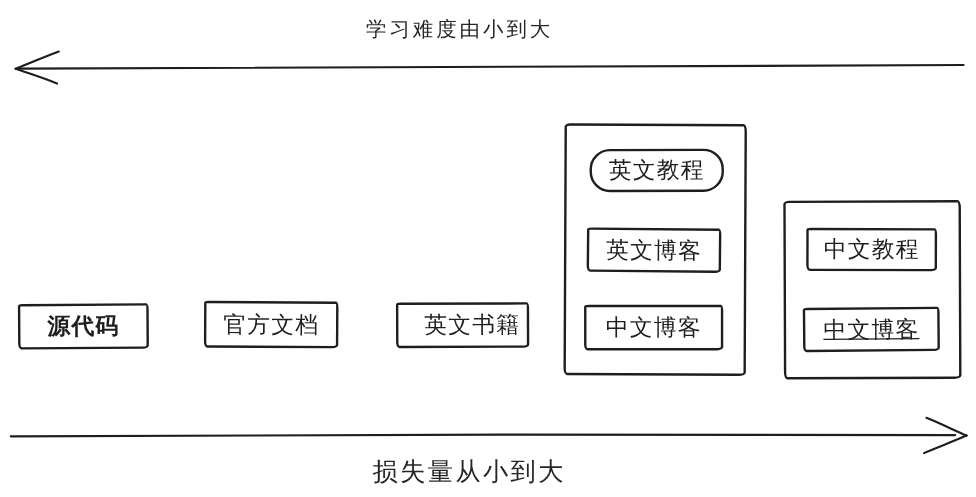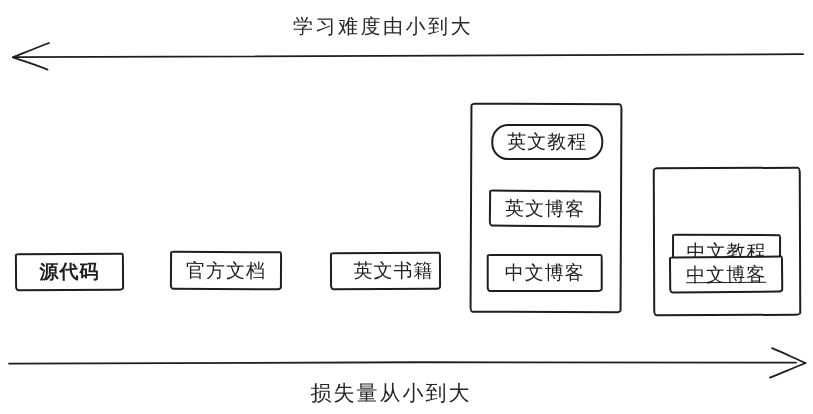--- a/index.html
+++ b/index.html
@@ -19,21 +19,21 @@
     width: 813px; height: 414px;
     color: var(--ink);
     pointer-events: none;
   }
   .axis-label {
     position: absolute;
     text-align: center;
     color: #262626;
     white-space: nowrap;
   }
-  #top-label    { left: 288px; top: 13px;  width: 190px; font-size: 20px; letter-spacing: 2.5px; }
+  #top-label    { left: 288px; top: 13px;  width: 190px; font-size: 17px; letter-spacing: 2.5px; }
   #bottom-label { left: 300px; top: 379px; width: 182px; font-size: 21px; letter-spacing: 2px; }
 
   .sbox {
     position: absolute;
     box-sizing: border-box;
     border: 2px solid var(--ink);
     border-radius: 4px 2px 5px 3px / 2px 5px 3px 5px;
     display: flex;
     align-items: center;
     justify-content: center;
@@ -52,21 +52,21 @@
   #b-source  { left: 15px;  top: 253px; width: 109px; height: 38px; transform: rotate(-0.35deg); font-weight: bold; }
   #b-docs    { left: 170px; top: 251px; width: 112px; height: 39px; transform: rotate(0.3deg); }
   #b-enbooks { left: 330px; top: 252px; width: 111px; height: 38px; transform: rotate(-0.2deg); padding-left: 16px; }
   
   #g1 { left: 470px; top: 103px; width: 152px; height: 210px; transform: rotate(0.25deg); }
   #g1-t1 { left: 19px; top: 19px;  width: 112px; height: 36px; transform: rotate(-0.4deg); border-radius: 17px; }
   #g1-t2 { left: 17px; top: 85px;  width: 112px; height: 37px; transform: rotate(0.3deg); }
   #g1-t3 { left: 15px; top: 149px; width: 116px; height: 38px; transform: rotate(-0.25deg); }
   
   #g2 { left: 653px; top: 167px; width: 148px; height: 149px; transform: rotate(-0.2deg); }
-  #g2-c1 { left: 17px; top: 21px; width: 109px; height: 36px; transform: rotate(0.35deg); margin-top: 44px; }
+  #g2-c1 { left: 17px; top: 21px; width: 109px; height: 36px; transform: rotate(0.35deg); }
   #g2-c2 { left: 14px; top: 87px; width: 114px; height: 37px; transform: rotate(-0.3deg); text-decoration: underline; }
 </style>
 </head>
 <body>
 
 <div id="canvas">
 
   <svg class="arrows" viewBox="0 0 813 414" fill="none" stroke="currentColor" stroke-width="1.8" stroke-linecap="round">
     <g>
       <path d="M803 54.2 C 650 55.2, 350 57.2, 16 57.2"></path>

